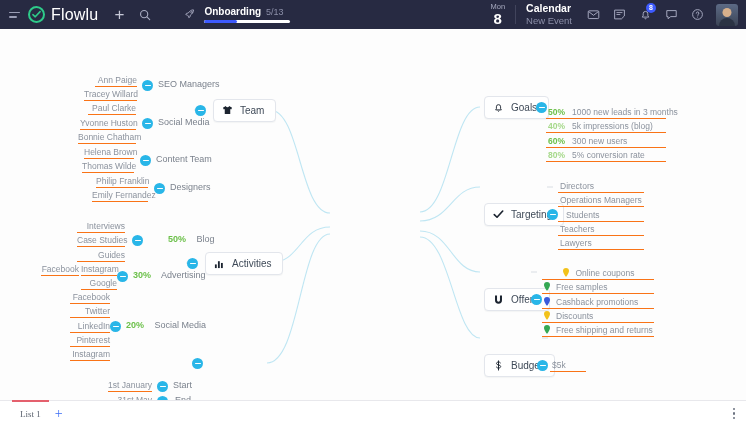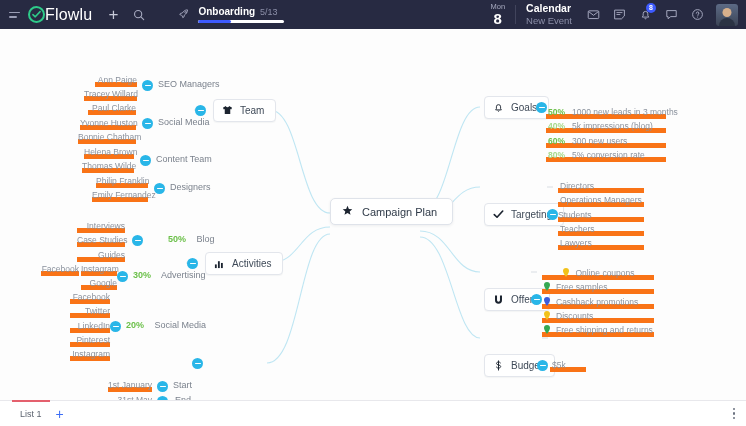--- a/index.html
+++ b/index.html
@@ -21,21 +21,21 @@
   }
   .hamburger { margin-left: 9px; width: 11px; display:flex; flex-direction:column; gap:3px; cursor:pointer;}
   .hamburger i { display:block; height:1.5px; background:#9a9db5; border-radius:1px; }
   .hamburger i:nth-child(2){ width:8px; }
   .logo-mark {
     margin-left: 8px; width: 17px; height: 17px; border-radius: 50%;
     border: 2px solid #2ecb8a; display:flex; align-items:center; justify-content:center;
   }
   .logo-mark svg { display:block; }
   .logo-text {
-    color: #ffffff; font-size: 16px; letter-spacing: .2px;
+    margin-left: 6px; color: #ffffff; font-size: 16px; letter-spacing: .2px;
   }
   .hdr-icon {
     width: 26px; height: 29px; display:flex; align-items:center; justify-content:center;
     color:#a7aac0; cursor:pointer; position:relative;
   }
   .hdr-icon.plus { font-size: 17px; color:#c7c9d8; margin-left: 8px; }
   .onboard-wrap { display:flex; align-items:center; margin-left: 26px; }
   .onboard-icon { color:#a7aac0; margin-right:7px; display:flex; align-items:center; }
   .onboard-txt { display:flex; flex-direction:column; justify-content:center; }
   .onboard-line1 { display:flex; align-items:baseline; gap:5px; }
@@ -99,40 +99,40 @@
   .toggle {
     position:absolute; width:11px; height:11px; border-radius:50%;
     background:#29b6e8; cursor:pointer;
     display:flex; align-items:center; justify-content:center;
   }
   .toggle i { display:block; width:6px; height:1.4px; background:#ffffff; border-radius:1px; }
 
   
   .leaf {
     position:absolute; font-size:8.5px; color:#8b929d; white-space:nowrap;
-    border-bottom:5px solid #f97316; height:14px; line-height:14px;
+    border-bottom:1px solid #f97316; height:14px; line-height:14px;
     cursor:pointer;
   }
   .leaf.right-al { text-align:right; }
   .leaf .pct { color:#6cc04a; font-weight:bold; font-size:8.5px; margin-right:7px; }
   .leaf .pct.g3 { color:#6cc04a; }
   .leaf .pct.g4 { color:#a6d98a; }
   .leaf .pin { display:inline-block; vertical-align:middle; margin-right:6px; }
 
   .subnode {
     position:absolute; font-size:9px; color:#7b828d; white-space:nowrap;
     height:15px; line-height:15px; cursor:pointer;
   }
   .subnode .pct { color:#6cc04a; font-weight:bold; margin-right:8px; }
 
   
   .footer {
     position:absolute; bottom:0; left:0; width:746px; height:26px;
     background:#ffffff; border-top:1px solid #e8e8ec;
-    display:flex; align-items:center;
+    display:flex; align-items:center;font-family:Liberation Serif, serif;
   }
   .tab {
     margin-left:12px; height:26px; display:flex; align-items:center;
     font-size:9px; color:#5d6470; padding:0 8px; position:relative; cursor:pointer;
   }
   .tab.active::before {
     content:""; position:absolute; top:-1px; left:0; right:0; height:2px; background:#e4606d;
   }
   .tab-add { margin-left:6px; font-size:14px; color:#3d6ef5; cursor:pointer; line-height:1; }
   .kebab { margin-left:auto; margin-right:11px; display:flex; flex-direction:column; gap:2px; cursor:pointer; }
@@ -248,28 +248,20 @@
         <path d="M200 81 L 194 81"></path>
         <path d="M192 234 L 186 234"></path>
         <path d="M200 334 L 194 334"></path>
         <path d="M536 78 L 542 78"></path>
         <path d="M547 158 L 553 158"></path>
         <path d="M531 243 L 537 243"></path>
         <path d="M542 309 L 548 309"></path>
       </g>
     </svg>
 
-    <div class="center-node" style="left:330px; top:169px;">
-      <span class="nicon">
-        <svg width="11" height="11" viewBox="0 0 12 12">
-            <path d="M6 .8 7.5 4.3 11.2 4.6 8.4 7 9.3 10.7 6 8.7 2.7 10.7 3.6 7 .8 4.6 4.5 4.3z" fill="#1c2430"></path>
-          </svg>
-      </span>
-      <span>Campaign Plan</span>
-    </div>
 
     <div class="node" style="left:213px; top:70px;">
       <span class="nicon">
         <svg width="11" height="11" viewBox="0 0 12 12">
             <path d="M4.2 1.2 1 2.9l1 2 1-.5v5.4h6V4.4l1 .5 1-2L7.8 1.2a1.9 1.9 0 0 1-3.6 0z" fill="#1c2430"></path>
           </svg>
       </span>
       <span>Team</span>
     </div>
     <div class="toggle" style="left:195px; top:76px;">
@@ -402,21 +394,21 @@
           </svg>
       </span>
       <span>Targeting</span>
     </div>
     <div class="toggle" style="left:547px; top:180px;">
         <i></i>
       </div>
 
     <div class="leaf" style="left:558px; top:150px; width:86px; padding-left:2px;">Directors</div>
     <div class="leaf" style="left:558px; top:164px; width:86px; padding-left:2px;">Operations Managers</div>
-    <div class="leaf" style="left:558px; top:179px; width:86px; padding-left:0;">Students</div>
+    <div class="leaf" style="left:558px; top:179px; width:86px; padding-left:8px;">Students</div>
     <div class="leaf" style="left:558px; top:193px; width:86px; padding-left:2px;">Teachers</div>
     <div class="leaf" style="left:558px; top:207px; width:86px; padding-left:2px;">Lawyers</div>
 
     <div class="node" style="left:484px; top:259px;">
       <span class="nicon">
         <svg width="11" height="11" viewBox="0 0 12 12">
             <path d="M2.2 1.6v5.2a3.8 3.8 0 0 0 7.6 0V1.6H7.6v5.2a1.6 1.6 0 0 1-3.2 0V1.6z" fill="#1c2430"></path>
           </svg>
       </span>
       <span>Offers</span>

